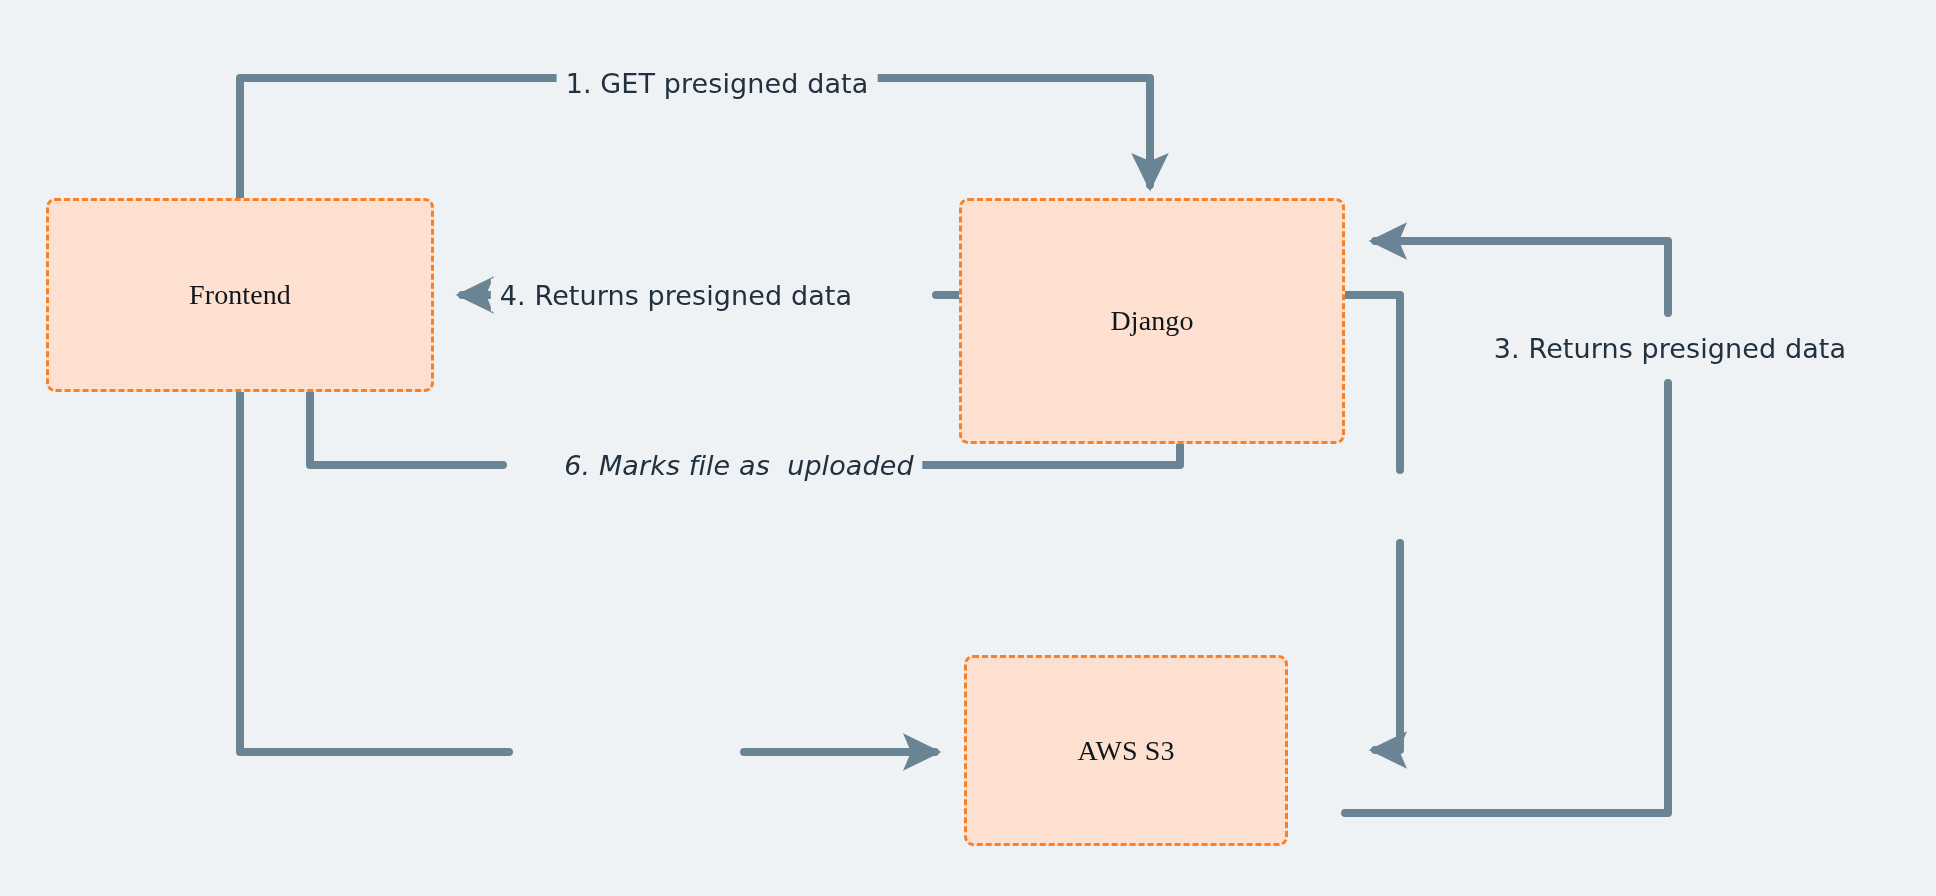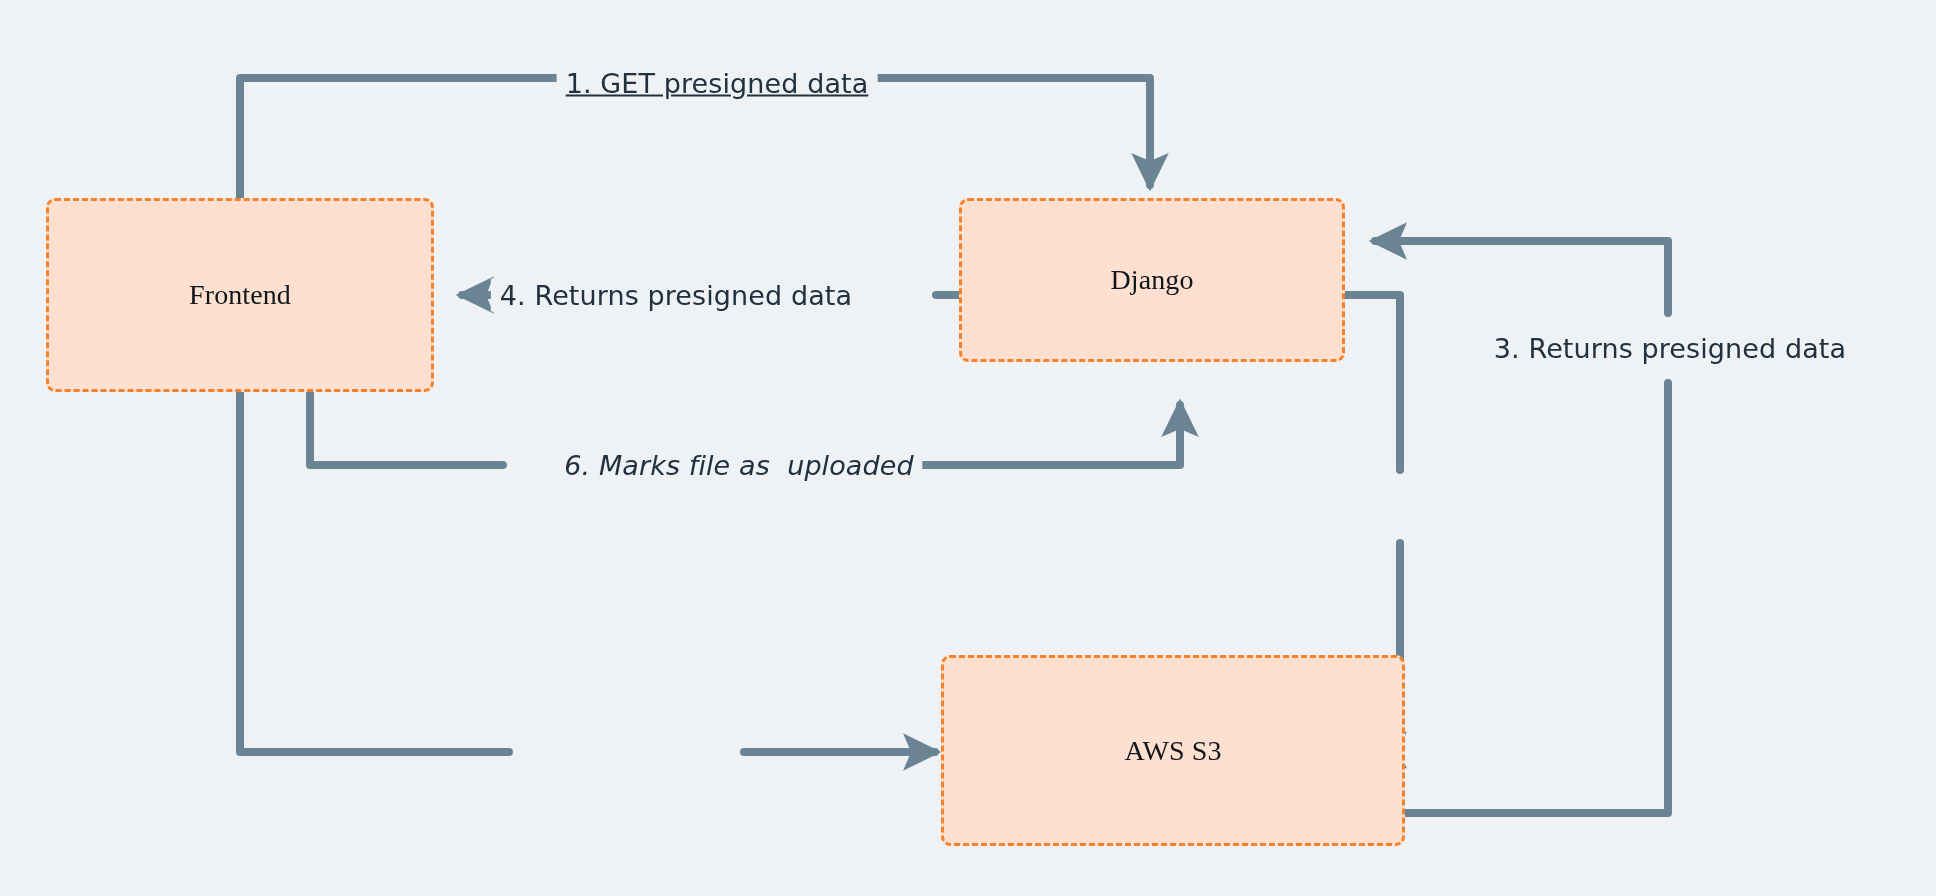--- a/index.html
+++ b/index.html
@@ -92,29 +92,29 @@
 
       <path d="M 310,392 L 310,465 L 503,465"></path>
       <path d="M 919,465 L 1180,465 L 1180,405" marker-end="url(#arrowhead)"></path>
     </g>
   </svg>
 
   <div class="node" style="left:46px; top:198px; width:388px; height:194px;">
     <span class="node-label">Frontend</span>
   </div>
 
-  <div class="node" style="left:959px; top:198px; width:386px; height:164px;">
+  <div class="node" style="left:959px; top:198px; width:386px; height:246px;">
     <span class="node-label">Django</span>
   </div>
 
-  <div class="node" style="left:941px; top:655px; width:464px; height:191px;">
+  <div class="node" style="left:964px; top:655px; width:324px; height:191px;">
     <span class="node-label">AWS S3</span>
   </div>
 
-  <div class="edge-label" style="left:717px; top:83px;text-decoration:underline;">1. GET presigned data</div>
+  <div class="edge-label" style="left:717px; top:83px;">1. GET presigned data</div>
 
 
   <div class="edge-label no-plate" style="left:1670px; top:348px;">3. Returns presigned data</div>
 
   <div class="edge-label" style="left:676px; top:295px;">4. Returns presigned data</div>
 
 
   <div class="edge-label" style="left:739px; top:465px;font-style:italic;">6. Marks file as  uploaded</div>
 
 </div>

